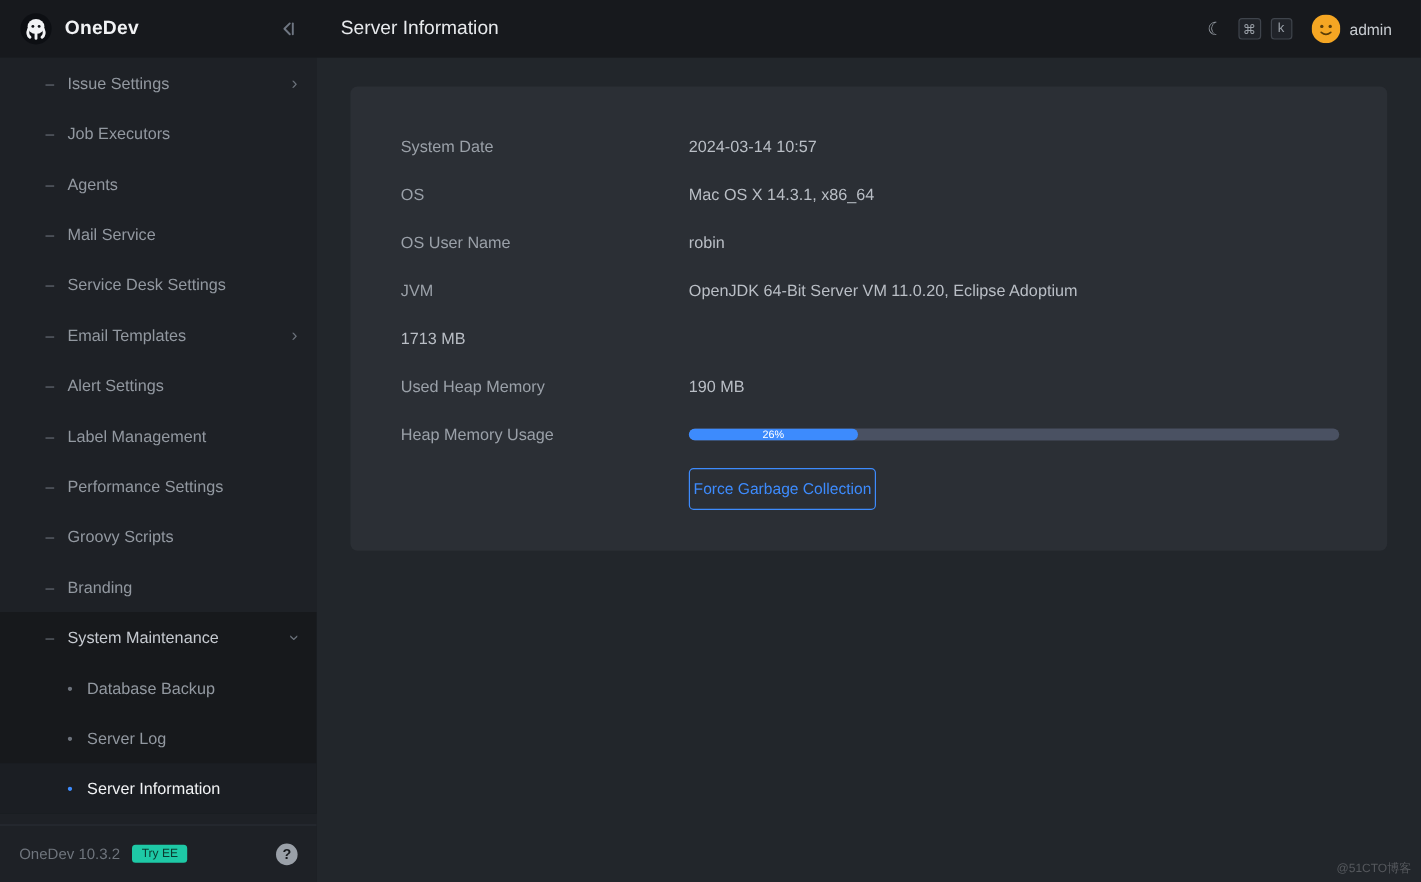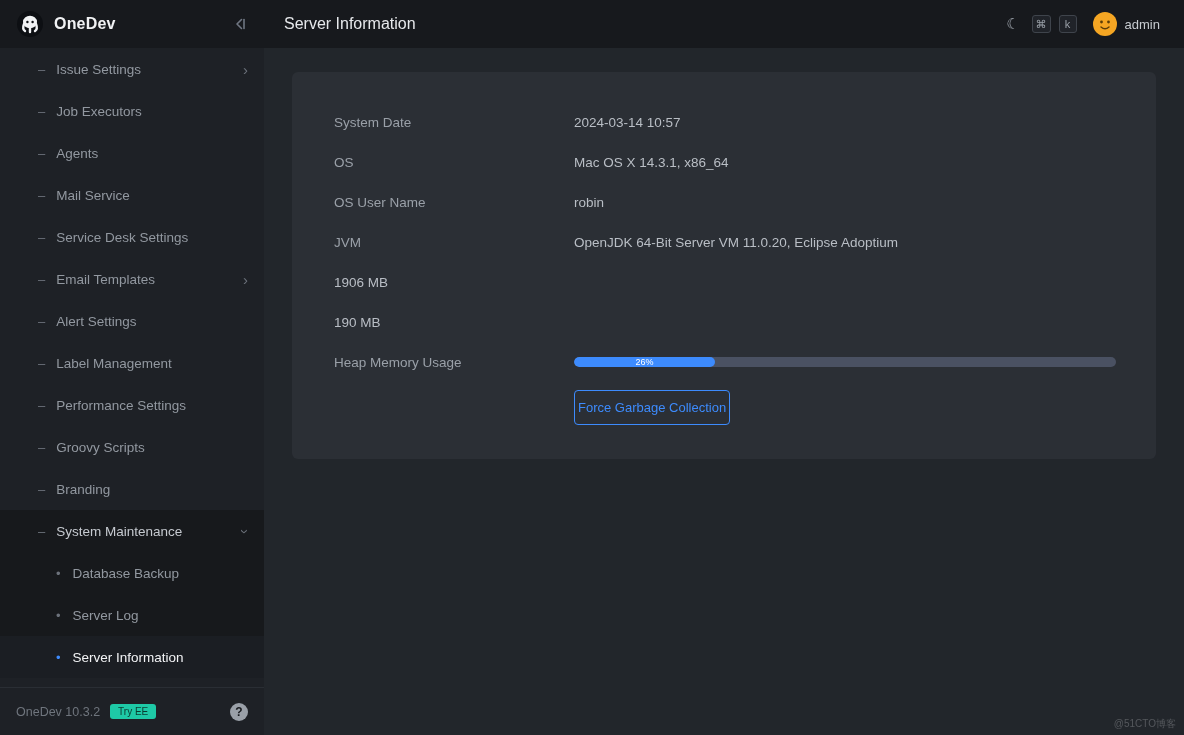--- a/index.html
+++ b/index.html
@@ -235,23 +235,24 @@
     </div>
     <div class="field">
       <span class="f-label">OS User Name</span>
       <span class="f-value">robin</span>
     </div>
     <div class="field">
       <span class="f-label">JVM</span>
       <span class="f-value">OpenJDK 64-Bit Server VM 11.0.20, Eclipse Adoptium</span>
     </div>
     <div class="field">
-      <span class="f-value">1906 MB</span>
-    </div>
-    <div class="field">
+      <span class="f-value">1713 MB</span>
+    </div>
+    <div class="field">
+      <span class="f-label">Used Heap Memory</span>
       <span class="f-value">190 MB</span>
     </div>
     <div class="field">
       <span class="f-label">Heap Memory Usage</span>
       <div class="progress-track">
         <div class="progress-fill" style="width: 26%;">
           <span>26%</span>
         </div>
       </div>
     </div>

